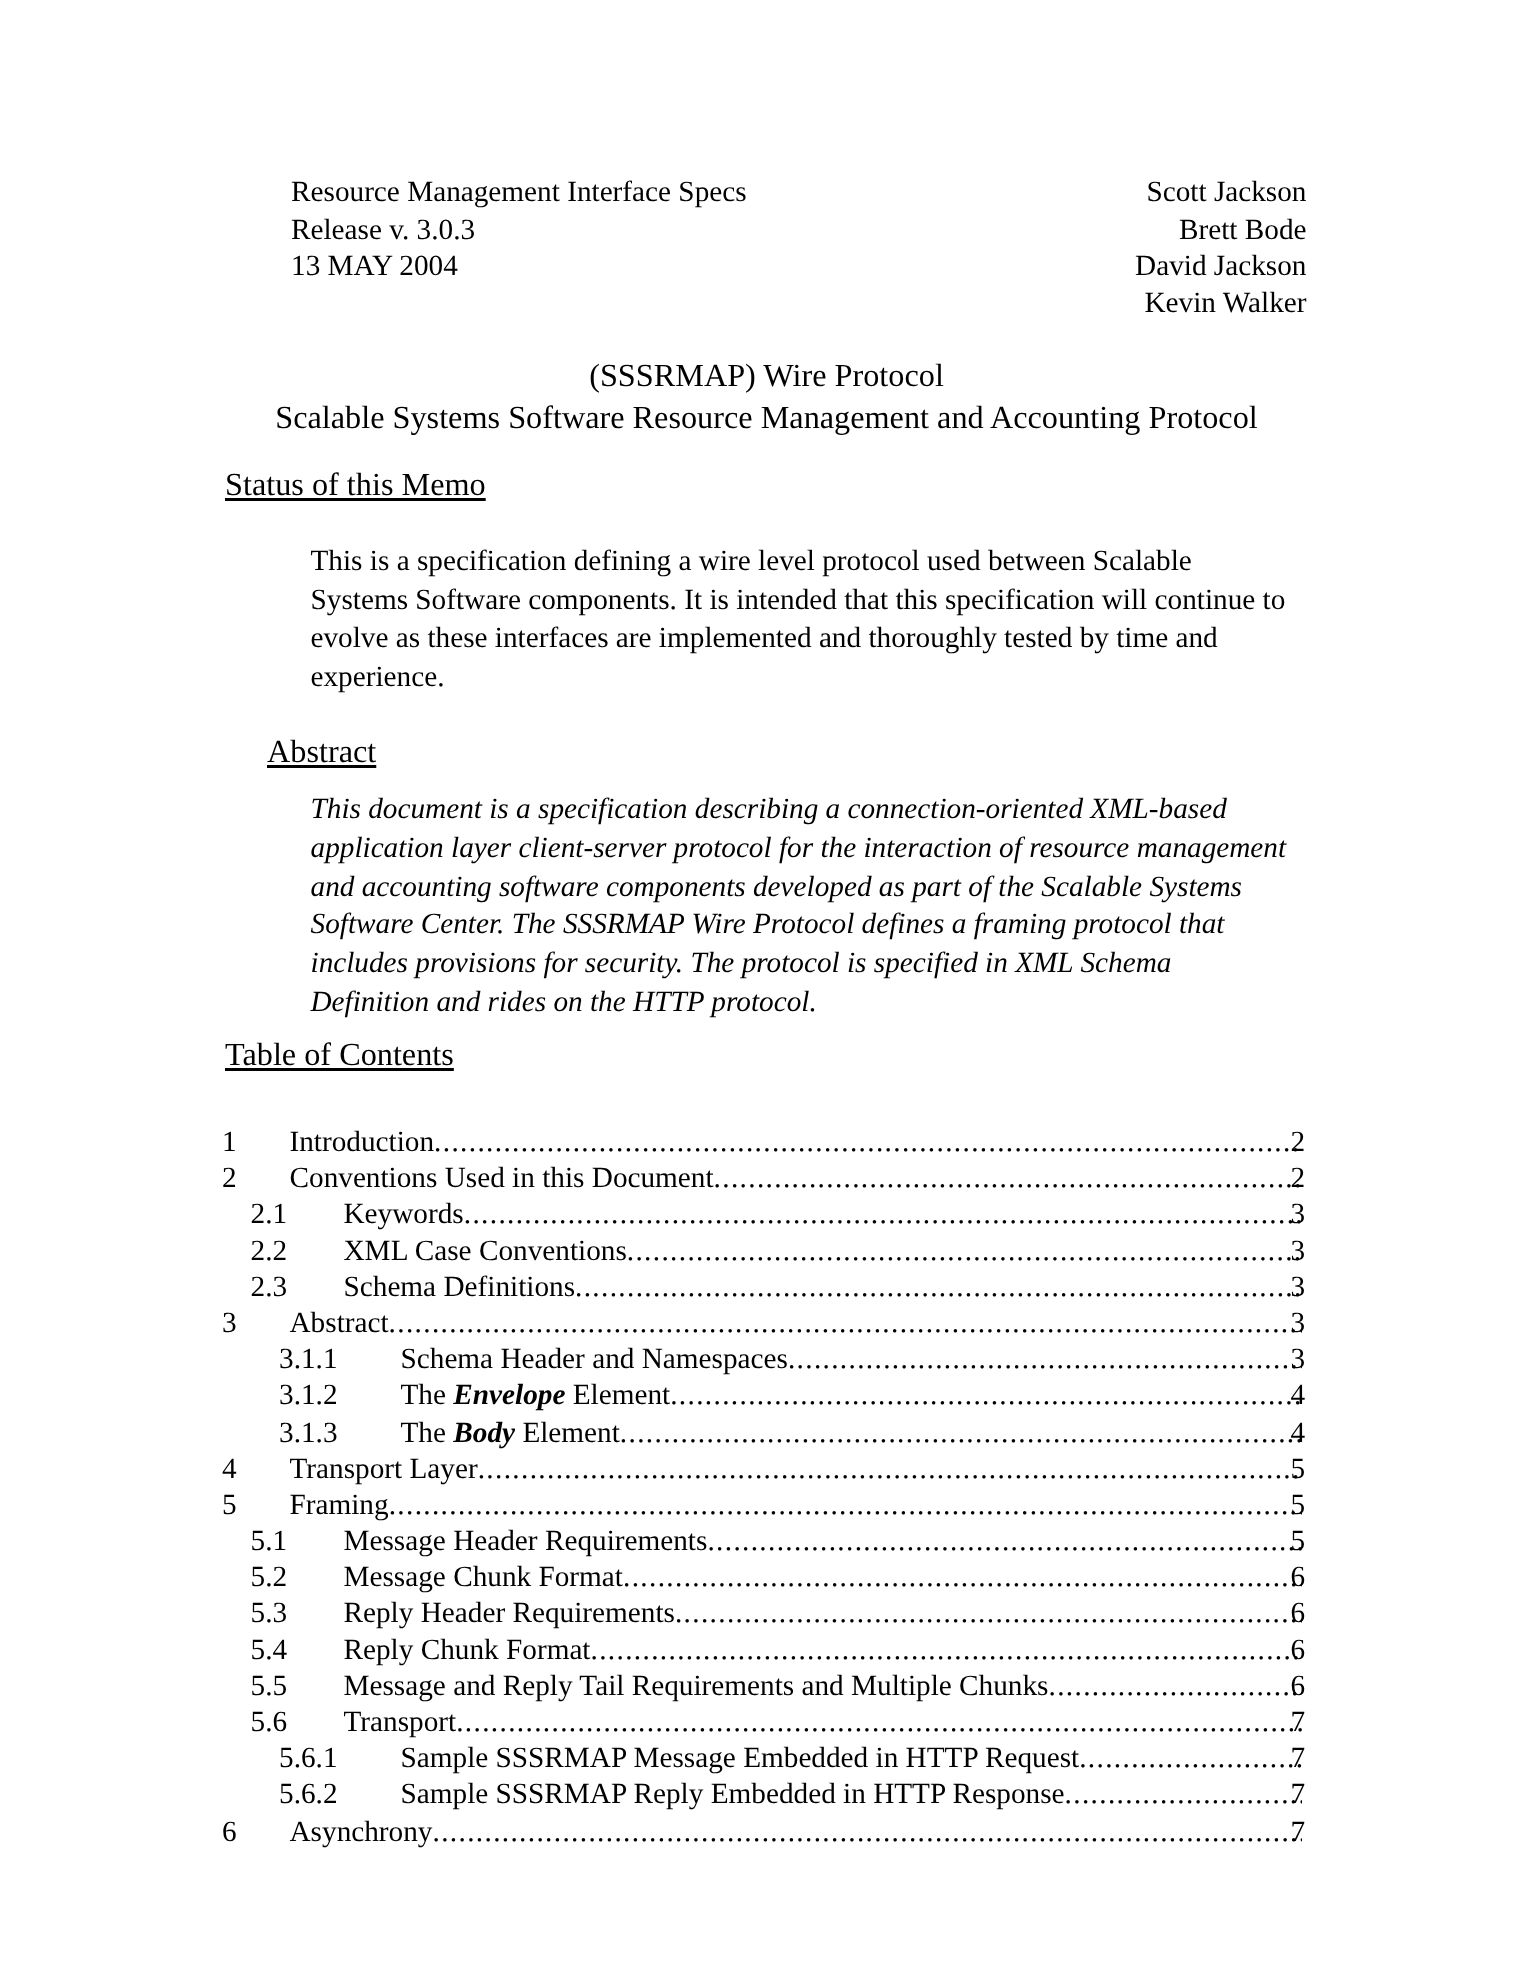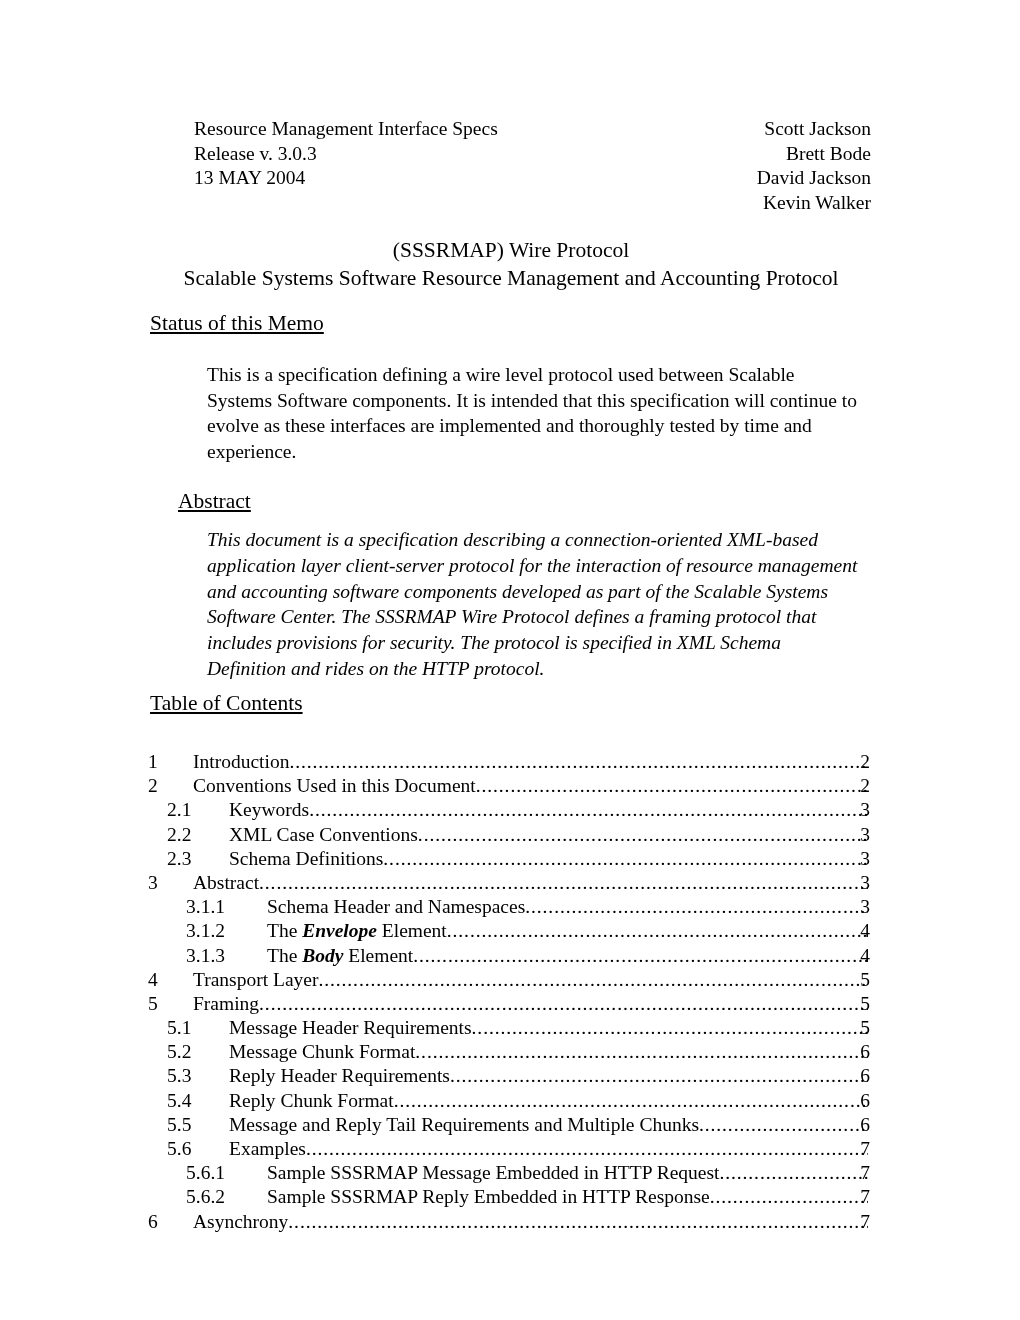--- a/index.html
+++ b/index.html
@@ -300,21 +300,21 @@
         <span class="toc-num">5.5</span>
         <span class="toc-title-wrap">
           <span class="toc-label">Message and Reply Tail Requirements and Multiple Chunks</span>
           <span class="toc-leader">...........................................................................................................................................................................................................................................................................................................</span>
         </span>
         <span class="toc-page">6</span>
       </div>
       <div class="toc-row lvl2">
         <span class="toc-num">5.6</span>
         <span class="toc-title-wrap">
-          <span class="toc-label">Examples</span>
+          <span class="toc-label">Transport</span>
           <span class="toc-leader">...........................................................................................................................................................................................................................................................................................................</span>
         </span>
         <span class="toc-page">7</span>
       </div>
       <div class="toc-row lvl3">
         <span class="toc-num">5.6.1</span>
         <span class="toc-title-wrap">
           <span class="toc-label">Sample SSSRMAP Message Embedded in HTTP Request</span>
           <span class="toc-leader">...........................................................................................................................................................................................................................................................................................................</span>
         </span>

